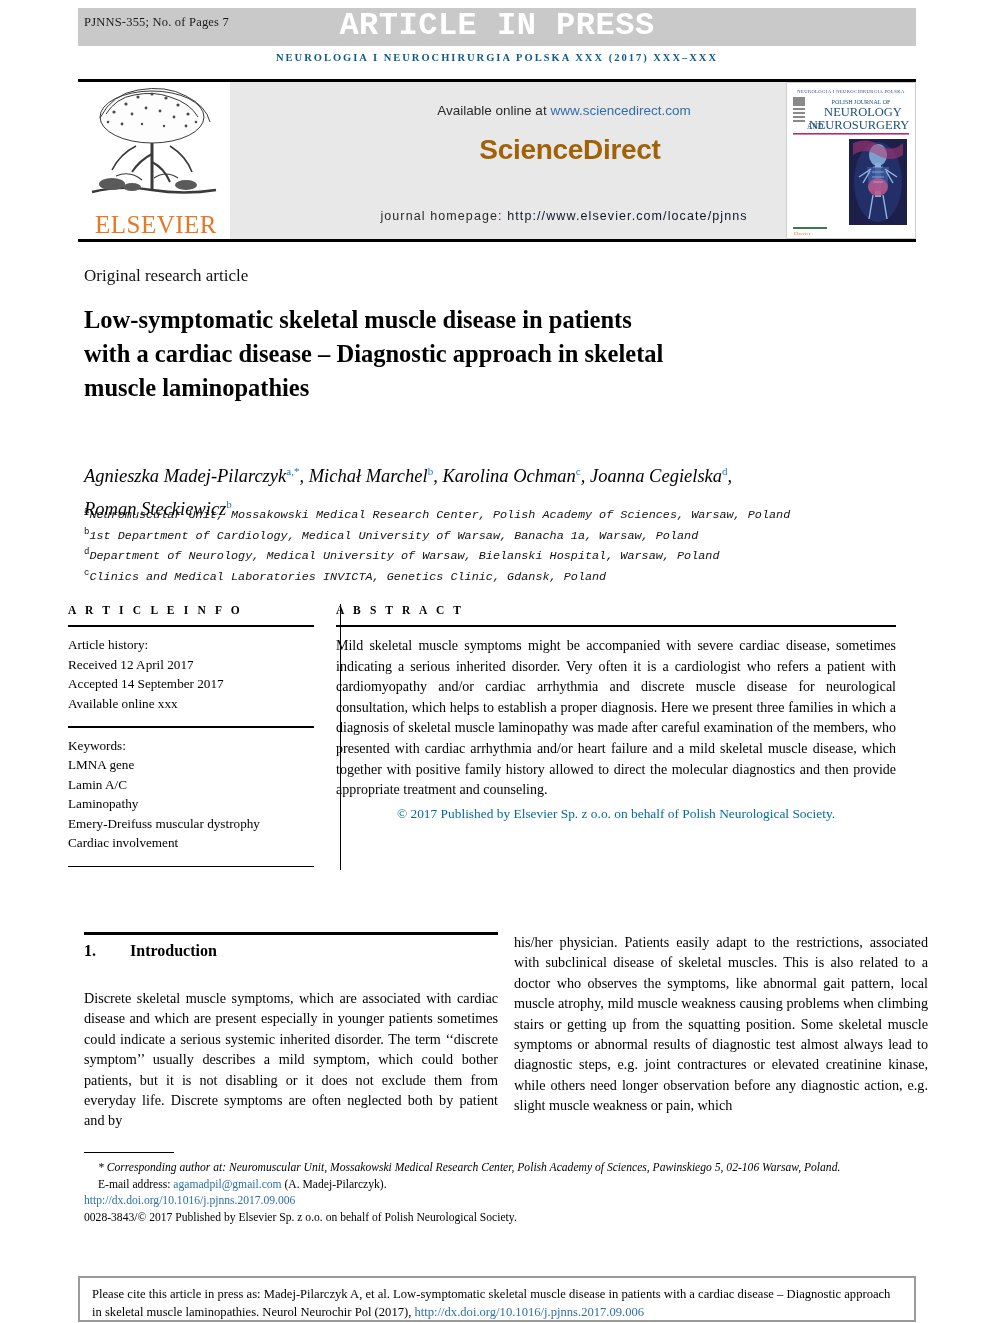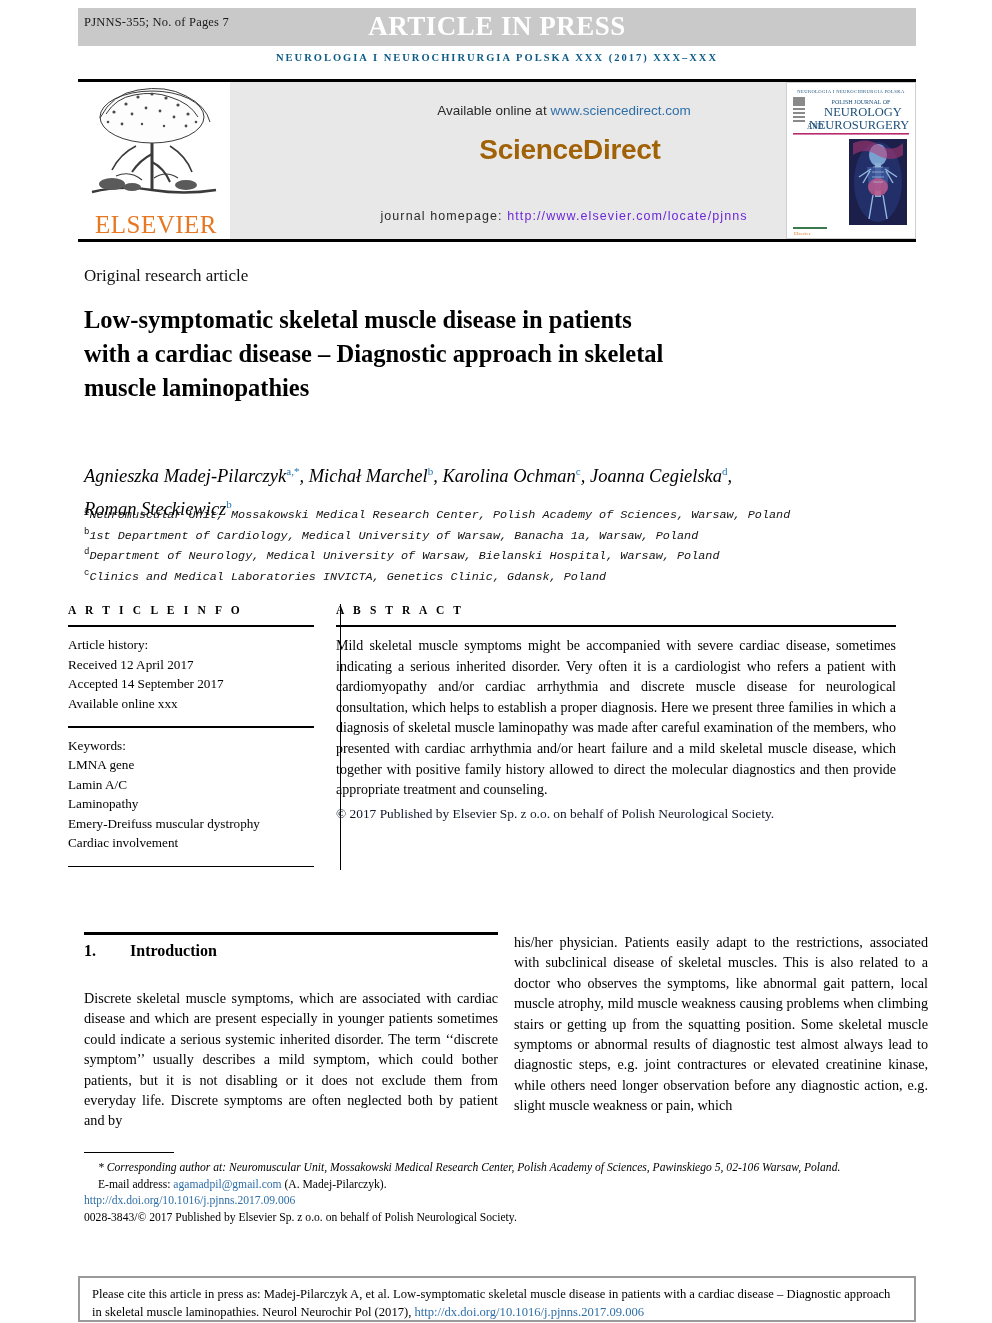--- a/index.html
+++ b/index.html
@@ -18,22 +18,22 @@
     padding-left: 12px;
   }
   .press-band .pjnns {
     position: absolute; left: 6px; top: 7px;
     font-family: "Liberation Serif", serif;
     font-size: 12.5px; color: #1a1a1a; letter-spacing: .2px;
   }
   .press-band .aip {
     position: absolute; left: 0; right: 0; top: 0px;
     text-align: center;
-    font-family: Liberation Serif, serif;
-    font-weight: bold; font-size: 27px; color: #ffffff;
+    font-family: Liberation Mono, monospace;
+    font-weight: bold; font-size: 32px; color: #ffffff;
     letter-spacing: .5px; line-height: 36px;
   }
 
   
   .runhead {
     position: absolute; left: 78px; top: 52px; width: 838px;
     text-align: center;
     font-family: "Liberation Serif", serif;
     font-weight: bold; font-size: 10.5px; color: #0c5a86;
     letter-spacing: 2.0px;
@@ -69,21 +69,21 @@
   .sd-logo {
     position: absolute; left: 0; right: 0; top: 52px; text-align: center;
     font-family: "Liberation Sans", sans-serif; font-weight: bold;
     font-size: 28px; color: #a16207; letter-spacing: -.3px; margin-left: 12px;
   }
   .sd-home {
     position: absolute; left: 0; right: 0; bottom: 16px; text-align: center;
     font-family: "Liberation Sans", sans-serif; font-size: 12.5px;
     color: #2b2b2b; letter-spacing: 1.1px;
   }
-  .sd-home a { color: #6d28d9; text-decoration: none; }
+  .sd-home a { color: #0f172a; text-decoration: none; }
 
   .cover-cell {
     position: absolute; left: 708px; top: 0; width: 130px; height: 157px;
     background: #fff; border: 1px solid #cfcfcf; overflow: hidden;
   }
 
   
   .art-type {
     position: absolute; left: 84px; top: 266px;
     font-family: "Liberation Serif", serif;
@@ -126,22 +126,22 @@
   }
   .hr-thin { height: 1.6px; background: #000; margin: 13px 0 0 0; }
 
   .abs-body {
     font-family: "Liberation Serif", serif;
     font-size: 14px; line-height: 20.6px; color: #000;
     text-align: justify; padding-top: 9px;
   }
   .abs-copy {
     font-family: "Liberation Serif", serif;
-    font-size: 13.4px; line-height: 20px; color: #0f172a;
-    text-align: left; padding-top: 3px;
+    font-size: 13.4px; line-height: 20px; color: #0369a1;
+    text-align: center; padding-top: 3px;
   }
 
   .vline {
     position: absolute; left: 340px; top: 604px; width: 1px; height: 266px; background: #000;
   }
 
   
   .body-rule { position: absolute; left: 84px; top: 932px; width: 414px; height: 3px; background: #000; }
   .intro-head {
     position: absolute; left: 84px; top: 942px;

